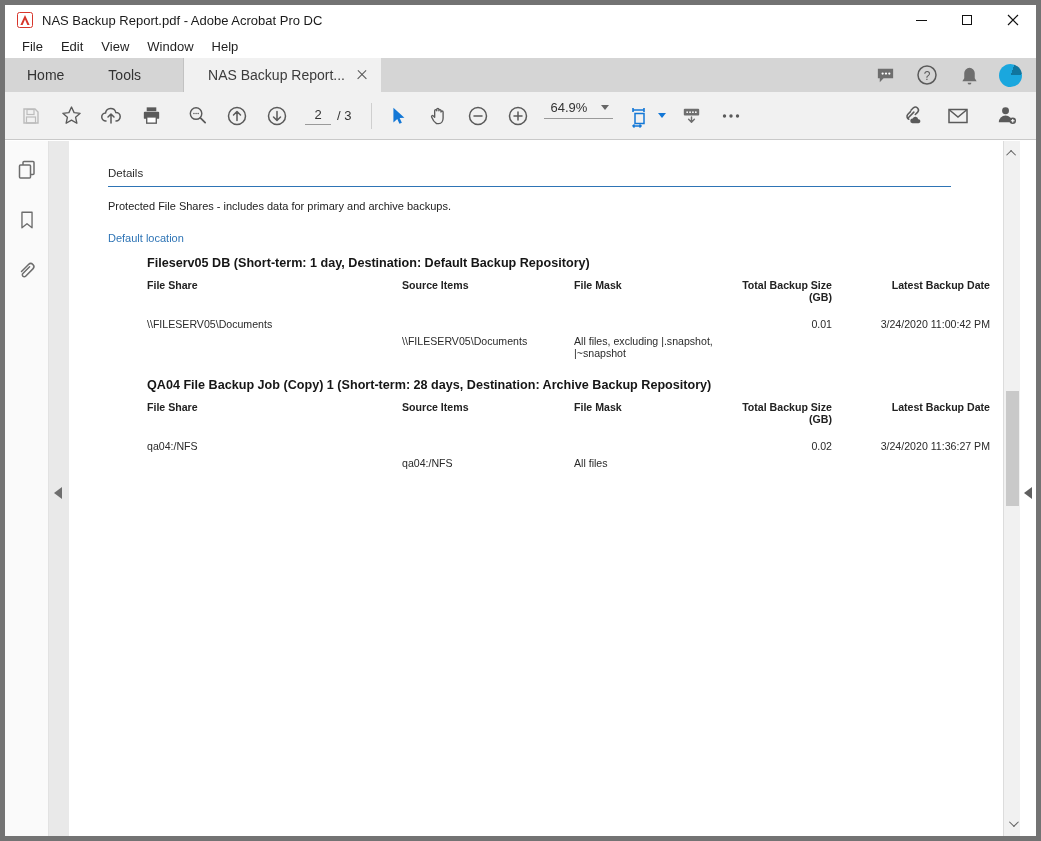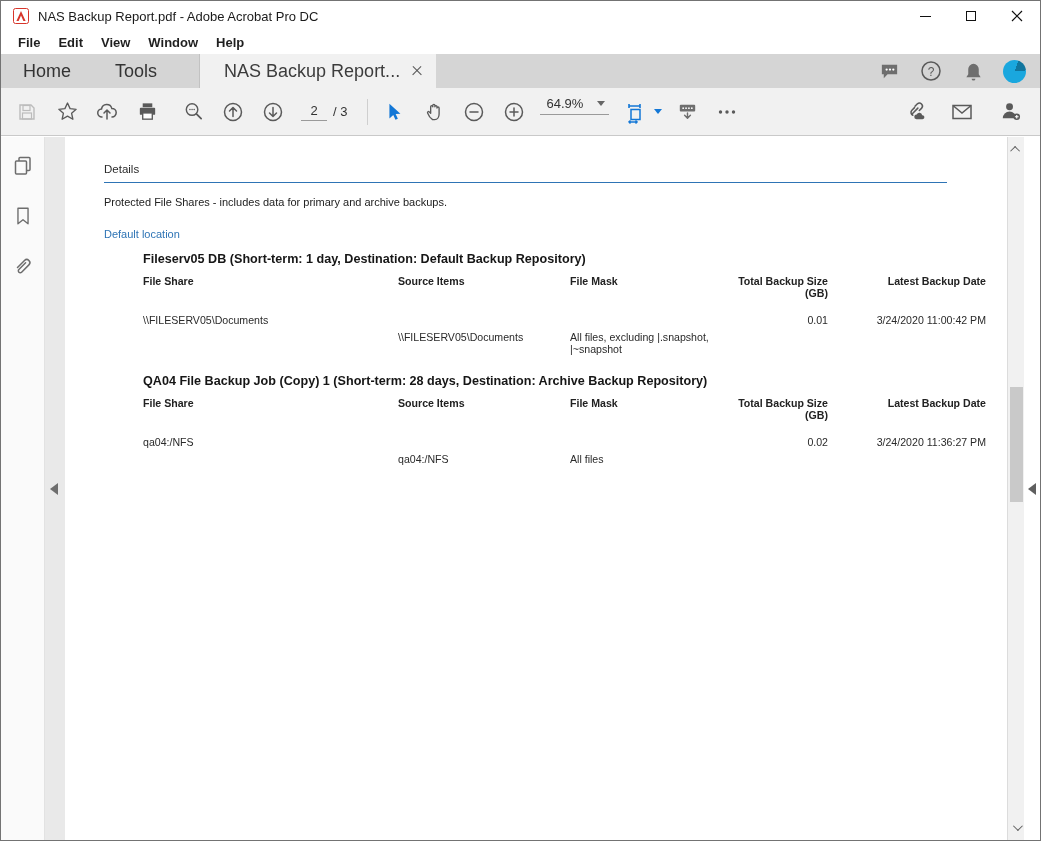--- a/index.html
+++ b/index.html
@@ -1,34 +1,34 @@
 <!DOCTYPE html>
 <html><head>
 <meta charset="utf-8">
 <style>
   * { margin:0; padding:0; box-sizing:border-box; }
   html,body { width:1041px; height:841px; font-family:"Liberation Sans","DejaVu Sans",sans-serif; background:#fff; }
-  #app { position:relative; width:1041px; height:841px; border:1px solid #737373; background:#fff; overflow:hidden; }
+  #app { position:relative; width:1041px; height:841px; border:5px solid #737373; background:#fff; overflow:hidden; }
 
   
   .titlebar { position:absolute; top:0; left:0; right:0; height:30px; background:#fff; display:flex; align-items:center; }
   .app-logo { width:16px; height:16px; margin-left:12px; }
   .title-text { font-size:13px; color:#1a1a1a; margin-left:9px; }
   .win-controls { margin-left:auto; display:flex; height:100%; }
   .win-btn { width:46px; height:30px; display:flex; align-items:center; justify-content:center; cursor:pointer; }
   .glyph-min { width:11px; height:1px; background:#111; }
   .glyph-max { width:10px; height:10px; border:1px solid #111; }
 
   
   .menubar { position:absolute; top:30px; left:0; right:0; height:23px; background:#fff; display:flex; align-items:center; padding-left:8px; }
-  .menu-item { font-size:13px; color:#1f1f1f; padding:3px 9px; cursor:default;font-weight:bold; }
+  .menu-item { font-size:13px; color:#1f1f1f; padding:3px 9px; cursor:default; }
 
   
   .tabbar { position:absolute; top:53px; left:0; right:0; height:34px; background:#d5d5d5; display:flex; align-items:stretch; }
-  .tab { font-size:18px; color:#333; display:flex; align-items:center; padding:0 22px; cursor:pointer; }
+  .tab { font-size:14px; color:#333; display:flex; align-items:center; padding:0 22px; cursor:pointer; }
   .doc-tab { background:#f1f1f1; border-left:1px solid #c2c2c2; margin-left:20px; padding:0 14px 0 24px; color:#3c3c3c; }
   .tab-close { margin-left:12px; width:10px; height:10px; position:relative; cursor:pointer; }
   .tab-close span, .x-lines span { position:absolute; left:-1px; top:4px; width:12px; height:1.4px; background:#555; }
   .tab-close span:first-child { transform:rotate(45deg); }
   .tab-close span:last-child { transform:rotate(-45deg); }
   .tabbar-right { margin-left:auto; display:flex; align-items:center; gap:18px; padding-right:14px; }
   .tb-icon { width:24px; height:24px; display:flex; align-items:center; justify-content:center; color:#5a5a5a; cursor:pointer; }
   .avatar { width:23px; height:23px; border-radius:50%; background:conic-gradient(from 20deg,#10759e 0 18%,#1aa7de 18% 100%); cursor:pointer; }
 
   

